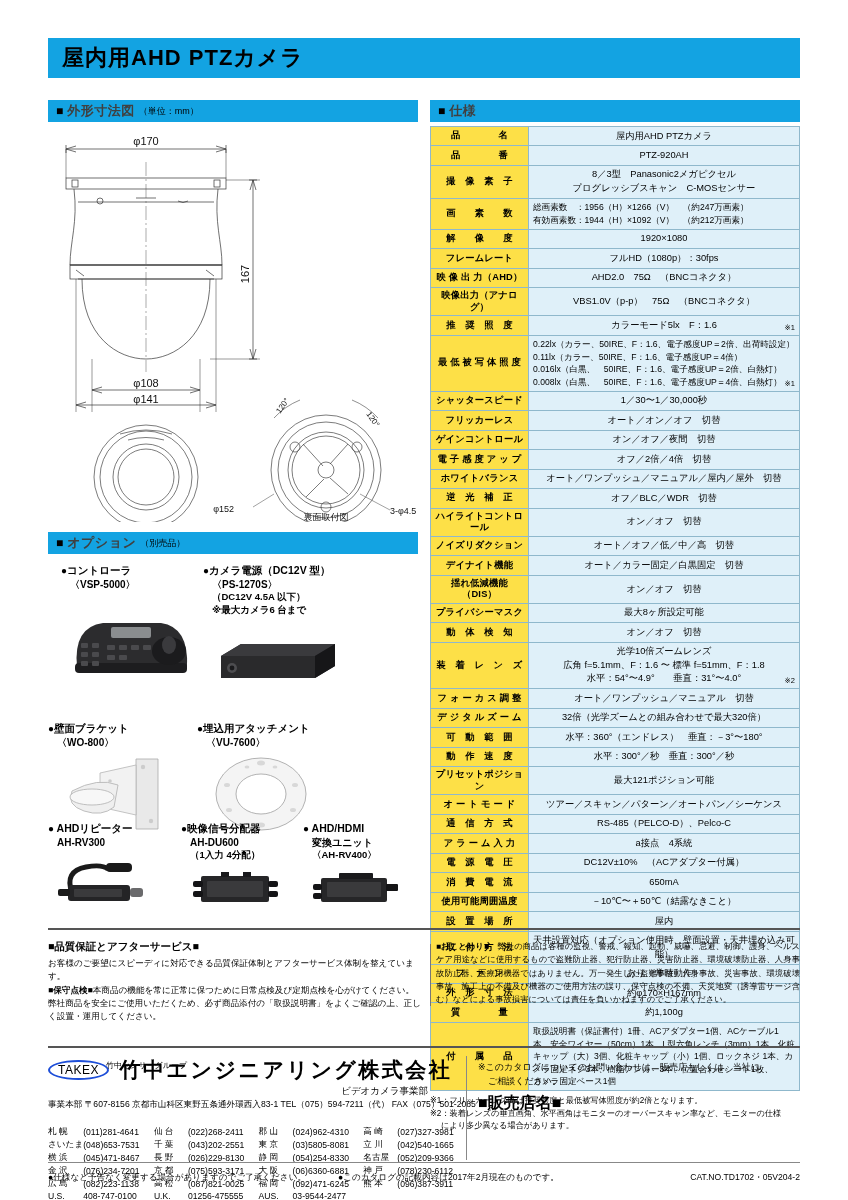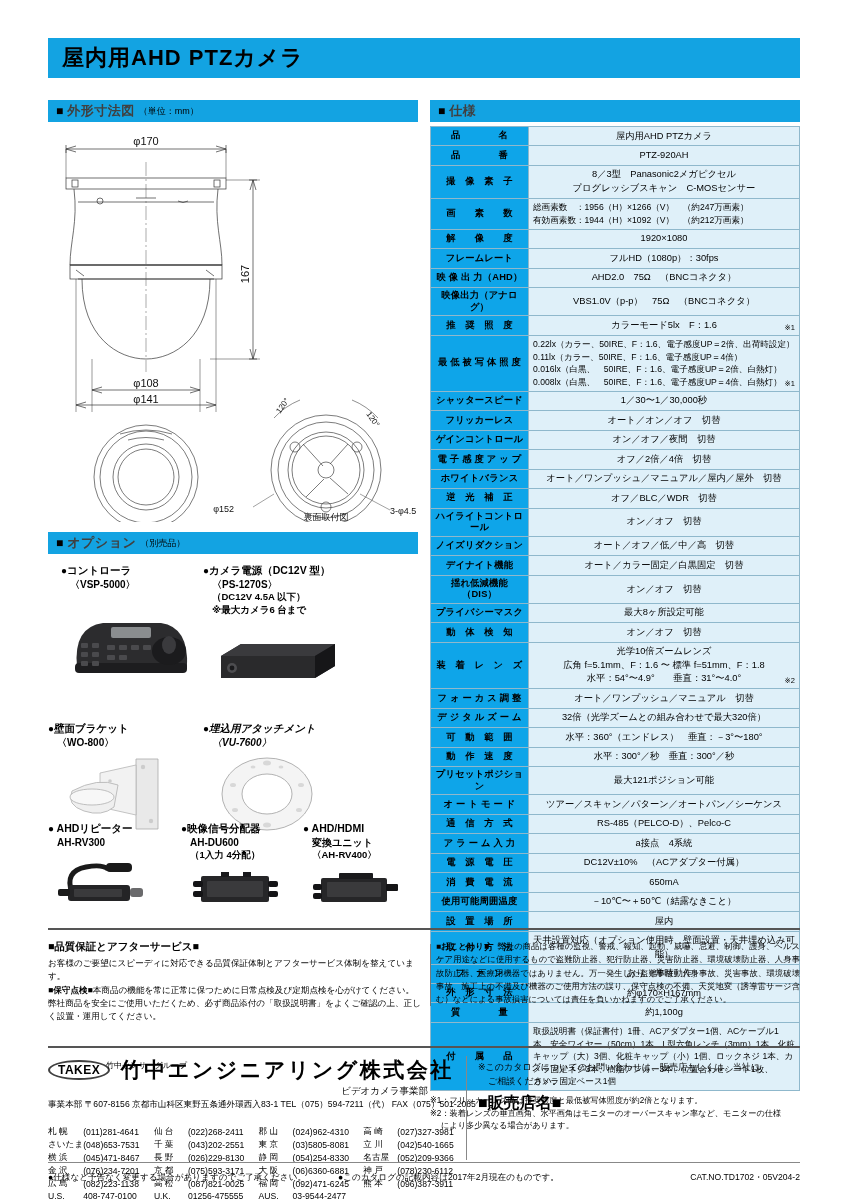--- a/index.html
+++ b/index.html
@@ -47,21 +47,21 @@
   .opt-item { position: absolute; }
   .opt-title { font-size: 10.5px; font-weight: bold; line-height: 1.32; }
   .opt-title .bullet { font-size: 10px; }
   .opt-sub { font-size: 10px; font-weight: bold; line-height: 1.32; padding-left: 9px; }
   .opt-note { font-size: 9.5px; font-weight: bold; line-height:1.32; padding-left: 9px;}
 
   
   table.spec { border-collapse: collapse; width: 370px; margin-top: 4px; table-layout: fixed; }
   table.spec td { border: 1px solid #8fb8cc; vertical-align: middle; }
   td.k {
-    width: 98px; background: #0ea5e9; font-size: 9.3px; font-weight: bold;
+    width: 98px; background: #fde047; font-size: 9.3px; font-weight: bold;
     text-align: center; padding: 2px 3px; letter-spacing: .2px; line-height:1.25;
   }
   td.v {
     background: #dff0f9; font-size: 9.3px; text-align: center;
     padding: 2.5px 4px; line-height: 1.45; position: relative;
   }
   td.v.left { text-align: left; }
   td.v .mk { position: absolute; right: 4px; bottom: 1px; font-size: 7.5px; }
   td.v .ml { font-size: 8.6px; display:block; text-align:left; }
   .notes { font-size: 8.2px; line-height: 1.5; margin-top: 4px; }
@@ -73,22 +73,22 @@
   .warranty h4 { font-size: 10.5px; font-weight: bold; margin-bottom: 3px;}
   .warranty p { font-size: 8.6px; line-height: 1.55; }
   .warranty p b { font-weight: bold; }
   .disclaim { position: absolute; left: 436px; top: 940px; width: 364px; }
   .disclaim p { font-size: 8.3px; line-height: 1.6; text-align: justify;}
   .vrule { position:absolute; left:430px; top:944px; width:1px; height:62px; background:#777; }
 
   
   .company { position: absolute; left: 48px; top: 1056px; width: 420px; }
   .takex-logo {
-    display:inline-block; border: 2px solid #404040; border-radius: 50%;
-    padding: 1px 8px; font-size: 12px; font-weight: bold; letter-spacing: .5px;
+    display:inline-block; border: 2px solid #1d4ed8; border-radius: 50%;
+    padding: 1px 8px; font-size: 12px; font-weight: normal; letter-spacing: .5px;
     vertical-align: middle;
   }
   .grp { font-size: 8px; font-weight:normal; margin-left: 2px;}
   .cname { font-size: 21px; font-weight: bold; letter-spacing: 2.5px; display:inline-block; vertical-align: middle; margin-left:6px;}
   .dept { font-size: 9.5px; text-align: right; width: 380px; margin-top: 1px;}
   .addr { font-size: 8.6px; margin-top: 1px; white-space: nowrap;}
   .branch-tbl { width: 420px; margin-top: 14px; border-collapse: collapse;}
   .branch-tbl td { font-size: 8.6px; padding: 0.5px 0; white-space: nowrap; }
   .branch-tbl td.c { width: 34px; }
   .branch-tbl td.n { padding-right: 10px; }
@@ -281,21 +281,21 @@
             <path d="M74 4 L96 4 L96 74 L74 74 Z" fill="#e9e9e9" stroke="#aaa" stroke-width="0.8"></path>
             <path d="M38 18 L74 10 L74 60 L38 52 Z" fill="#f2f2f2" stroke="#b5b5b5" stroke-width="0.8"></path>
             <path d="M10 36 q-6 14 12 20 q18 6 30 -4 L56 30 q-20 -8 -46 6 Z" fill="#efefef" stroke="#b0b0b0" stroke-width="0.8"></path>
             <ellipse cx="30" cy="42" rx="22" ry="8" fill="#f7f7f7" stroke="#b0b0b0" stroke-width="0.8"></ellipse>
             <circle cx="81" cy="12" r="2.2" fill="#ccc"></circle>
               <circle cx="89" cy="66" r="2.2" fill="#ccc"></circle>
             <circle cx="48" cy="26" r="1.8" fill="#ccc"></circle>
           </svg>
         </div>
 
-        <div class="opt-item" style="left:155px; top:168px; width:215px;font-style:italic;">
+        <div class="opt-item" style="left:149px; top:168px; width:215px;">
           <div class="opt-title"><span class="bullet">●</span><span>埋込用アタッチメント</span></div>
           <div class="opt-sub">〈VU-7600〉</div>
           <svg class="photo" width="96" height="78" viewBox="0 0 96 78" style="margin-top:6px;margin-left:16px;">
             <ellipse cx="48" cy="39" rx="45" ry="36" fill="#f4f4f4" stroke="#a9a9a9" stroke-width="0.9"></ellipse>
             <ellipse cx="48" cy="39" rx="25" ry="20" fill="#ffffff" stroke="#a9a9a9" stroke-width="0.9"></ellipse>
             <g fill="#d8d8d8">
               <ellipse cx="48" cy="8" rx="4" ry="2.5"></ellipse>
                 <ellipse cx="48" cy="70" rx="4" ry="2.5"></ellipse>
               <ellipse cx="14" cy="30" rx="3" ry="2"></ellipse>
                 <ellipse cx="82" cy="30" rx="3" ry="2"></ellipse>

